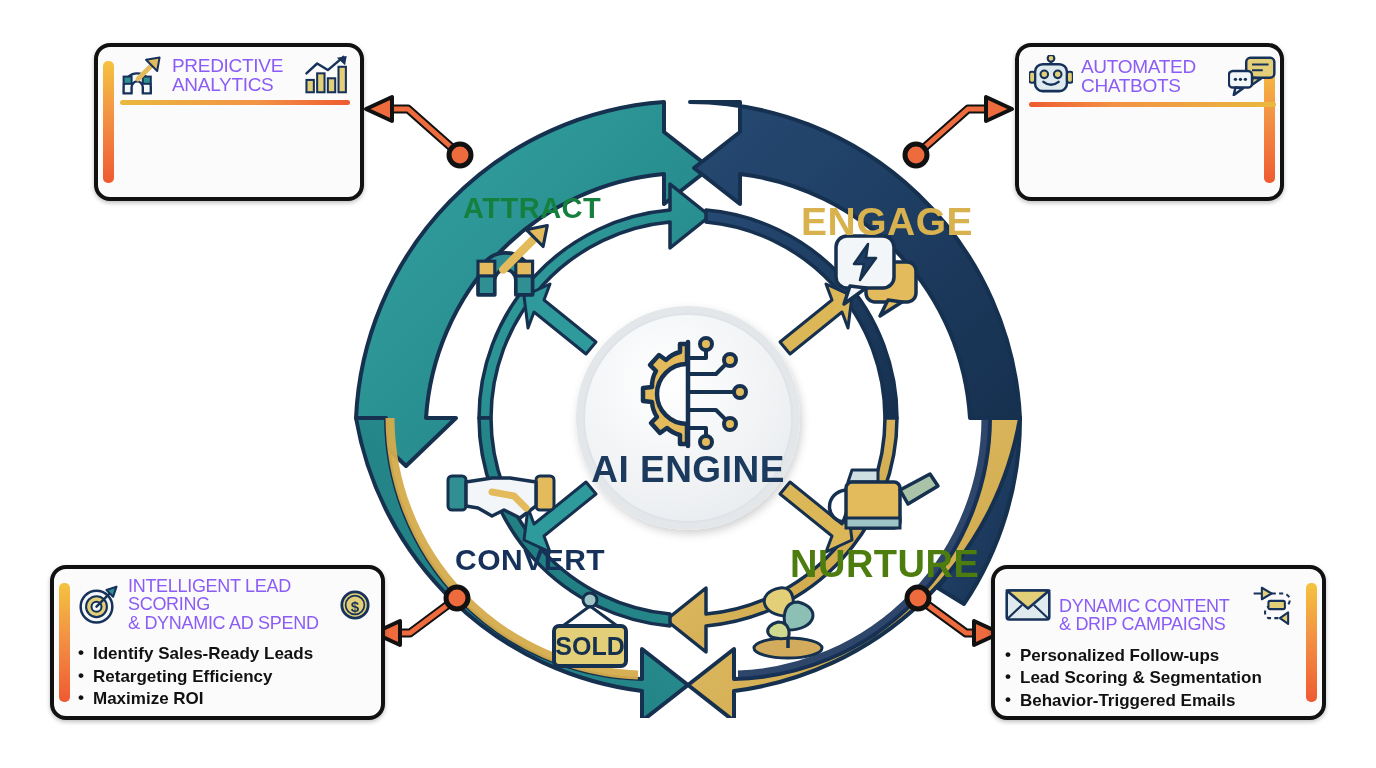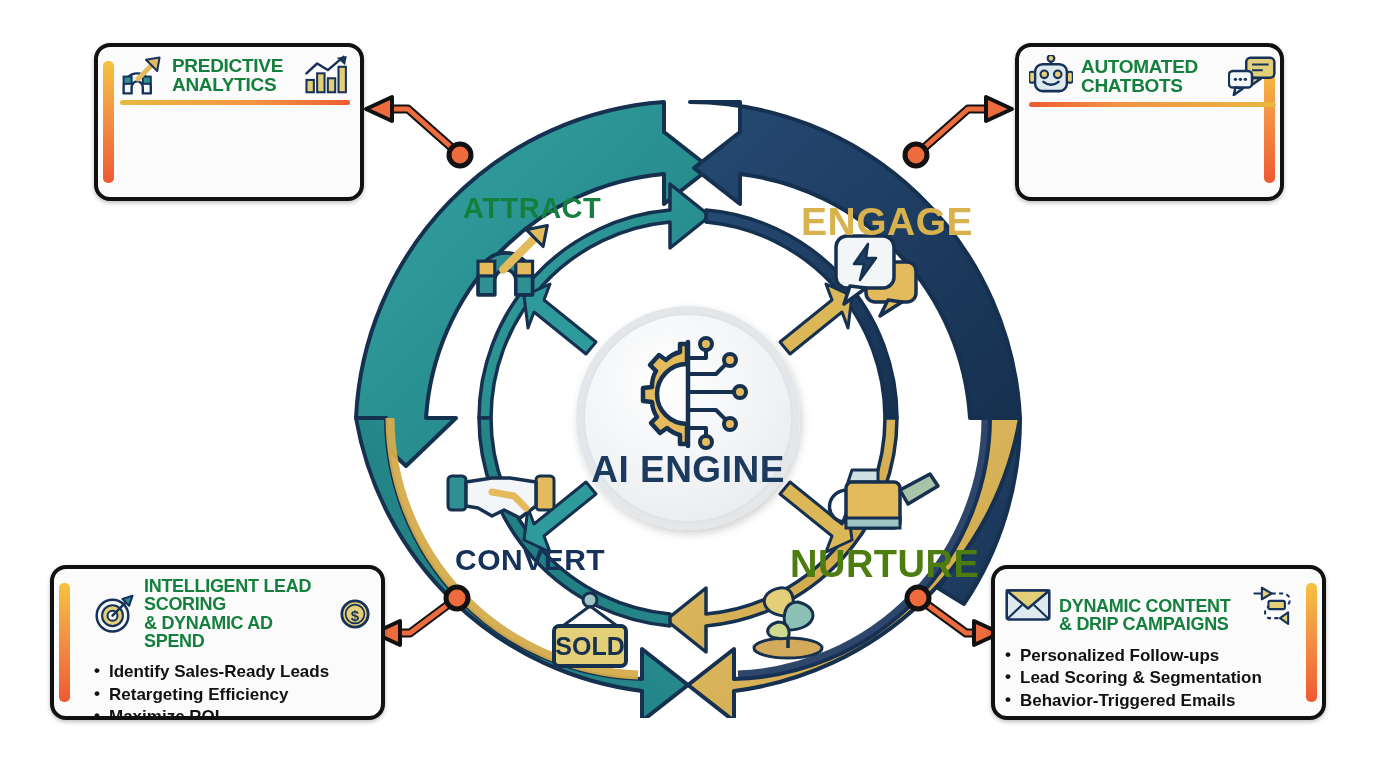--- a/index.html
+++ b/index.html
@@ -11,21 +11,21 @@
   .callout{position:absolute;background:#fbfbfb;border:4px solid #111;
            border-radius:16px;box-sizing:border-box;overflow:hidden;
            box-shadow:0 2px 4px rgba(0,0,0,.25);}
   .cal-inner{position:relative;height:100%;box-sizing:border-box;
              padding:8px 10px 6px 10px;display:flex;flex-direction:column;}
   .gbar{position:absolute;top:14px;width:11px;height:calc(100% - 28px);
         border-radius:5px;}
   .gbar.left{left:5px;background:linear-gradient(180deg,#f5c33f 0%,#f39244 45%,#ef5a32 100%);}
   .gbar.right{right:5px;background:linear-gradient(180deg,#f5c33f 0%,#f39244 45%,#ef5a32 100%);}
   .cal-head{display:flex;align-items:center;gap:8px;}
-  .cal-title{font-weight:bold;color:#15803d;line-height:1.02;
+  .cal-title{font-weight:normal;color:#8b5cf6;line-height:1.02;
              letter-spacing:-0.3px;flex:1;}
   .divider{height:5px;border-radius:3px;margin:5px 0 6px 0;}
   .div-l2r{background:linear-gradient(90deg,#ee5b30 0%,#f39244 35%,#e9b93f 100%);}
   .div-r2l{background:linear-gradient(90deg,#e9b93f 0%,#f39244 60%,#ee5b30 100%);}
   .bullets{list-style:none;margin:0;padding:0;}
   .bullets li{position:relative;padding-left:15px;color:#111;
               font-weight:bold;line-height:1.32;white-space:nowrap;}
   .bullets li:before{content:"•";position:absolute;left:0;top:-1px;}
 
   .cal-icon{flex:0 0 auto;display:block;}
@@ -344,21 +344,21 @@
             <circle cx="15" cy="28" r="2" fill="#17325a"></circle>
             <circle cx="21" cy="28" r="2" fill="#17325a"></circle>
         </svg>
       </div>
       <div class="divider div-l2r"></div>
     </div>
   </div>
 
   <div class="callout" style="left:50px;top:565px;width:335px;height:155px;">
     <div class="gbar left"></div>
-    <div class="cal-inner" style="padding-left:24px;margin-left:16px;">
+    <div class="cal-inner" style="padding-left:24px;">
       <div class="cal-head">
         <svg class="cal-icon" width="42" height="40" viewBox="0 0 50 48">
           <circle cx="22" cy="26" r="19" fill="#f4f7f8" stroke="#17325a" stroke-width="3"></circle>
           <circle cx="22" cy="26" r="12.5" fill="#e3cf77" stroke="#17325a" stroke-width="2.5"></circle>
           <circle cx="22" cy="26" r="6" fill="#f4f7f8" stroke="#17325a" stroke-width="2.5"></circle>
           <path d="M 22 26 L 43 5" stroke="#17325a" stroke-width="3" stroke-linecap="round"></path>
           <path d="M 46 2 L 34 6 L 42 14 Z" fill="#2f8f92" stroke="#17325a" stroke-width="2.5" stroke-linejoin="round"></path>
         </svg>
         <div class="cal-title" style="font-size:18px;">
           <div>INTELLIGENT LEAD SCORING</div>

